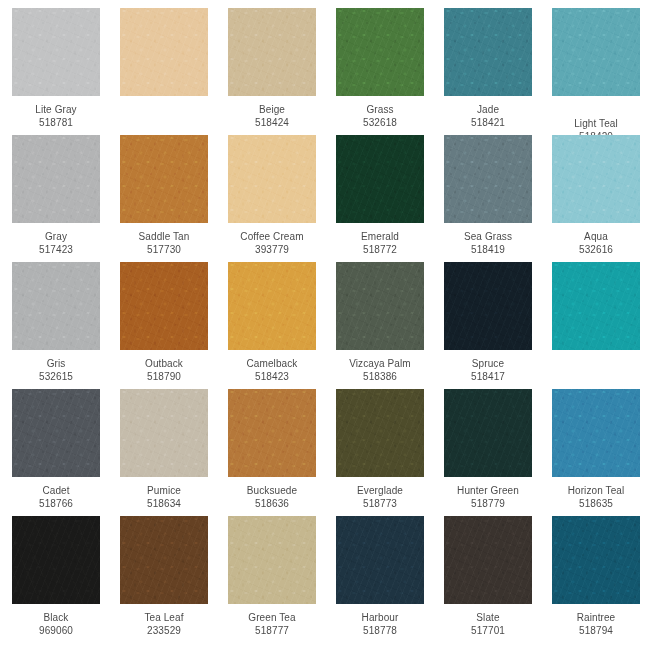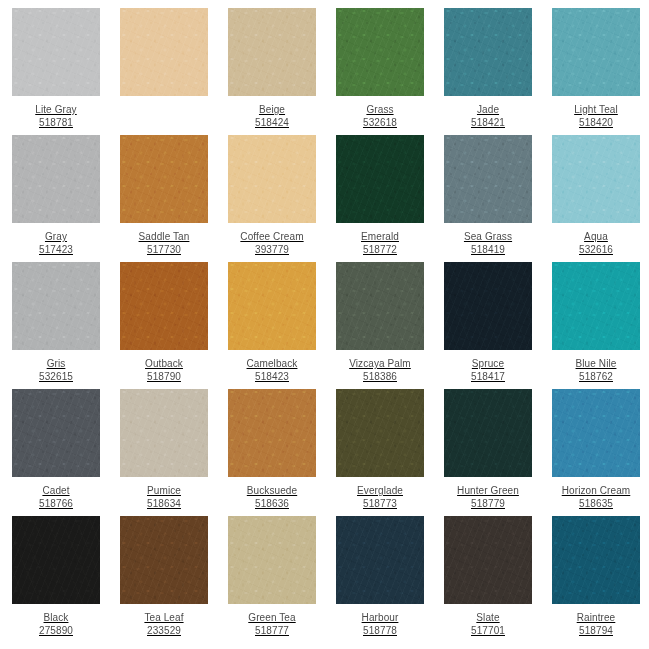--- a/index.html
+++ b/index.html
@@ -15,21 +15,20 @@
     overflow: hidden;
   }
   #swatch-grid {
     display: grid;
     grid-template-columns: repeat(6, 108px);
     grid-template-rows: repeat(5, 127px);
     padding: 8px 0 0 12px;
     box-sizing: border-box;
     width: 649px;
     height: 553px;
-    text-decoration: underline;
   }
   .swatch-cell {
     width: 108px;
     height: 127px;
     position: relative;
   }
   .swatch-chip {
     width: 88px;
     height: 88px;
     position: relative;
@@ -123,21 +122,21 @@
       <div class="swatch-caption" style="color: rgb(75, 75, 75);">
         <span class="swatch-name">Jade</span>
         <span class="swatch-code">518421</span>
       </div>
     </div>
     <div class="swatch-cell">
       <div class="swatch-chip" style="background-color: rgb(94, 169, 180);">
         <div class="grain"></div>
         <div class="grain2"></div>
       </div>
-      <div class="swatch-caption" style="color: rgb(75, 75, 75);">
+      <div class="swatch-caption" style="color: rgb(75, 75, 75); margin-top: 14px;">
         <span class="swatch-name">Light Teal</span>
         <span class="swatch-code">518420</span>
       </div>
     </div>
     <div class="swatch-cell">
       <div class="swatch-chip" style="background-color: rgb(179, 180, 181);">
         <div class="grain"></div>
         <div class="grain2"></div>
       </div>
       <div class="swatch-caption" style="color: rgb(75, 75, 75);">
@@ -243,24 +242,20 @@
       <div class="swatch-caption" style="color: rgb(75, 75, 75);">
         <span class="swatch-name">Spruce</span>
         <span class="swatch-code">518417</span>
       </div>
     </div>
     <div class="swatch-cell">
       <div class="swatch-chip" style="background-color: rgb(21, 160, 165);">
         <div class="grain"></div>
         <div class="grain2"></div>
       </div>
-      <div class="swatch-caption" style="color: rgb(75, 75, 75);">
-        <span class="swatch-name">Blue Nile</span>
-        <span class="swatch-code">518762</span>
-      </div>
     </div>
     <div class="swatch-cell">
       <div class="swatch-chip" style="background-color: rgb(81, 86, 92);">
         <div class="grain"></div>
         <div class="grain2"></div>
       </div>
       <div class="swatch-caption" style="color: rgb(75, 75, 75);">
         <span class="swatch-name">Cadet</span>
         <span class="swatch-code">518766</span>
       </div>
@@ -304,32 +299,32 @@
         <span class="swatch-name">Hunter Green</span>
         <span class="swatch-code">518779</span>
       </div>
     </div>
     <div class="swatch-cell">
       <div class="swatch-chip" style="background-color: rgb(51, 133, 172);">
         <div class="grain"></div>
         <div class="grain2"></div>
       </div>
       <div class="swatch-caption" style="color: rgb(75, 75, 75);">
-        <span class="swatch-name">Horizon Cream</span>
+        <span class="swatch-name">Horizon Teal</span>
         <span class="swatch-code">518635</span>
       </div>
     </div>
     <div class="swatch-cell">
       <div class="swatch-chip" style="background-color: rgb(26, 26, 25);">
         <div class="grain"></div>
         <div class="grain2"></div>
       </div>
       <div class="swatch-caption" style="color: rgb(75, 75, 75);">
         <span class="swatch-name">Black</span>
-        <span class="swatch-code">275890</span>
+        <span class="swatch-code">969060</span>
       </div>
     </div>
     <div class="swatch-cell">
       <div class="swatch-chip" style="background-color: rgb(101, 65, 35);">
         <div class="grain"></div>
         <div class="grain2"></div>
       </div>
       <div class="swatch-caption" style="color: rgb(75, 75, 75);">
         <span class="swatch-name">Tea Leaf</span>
         <span class="swatch-code">233529</span>

